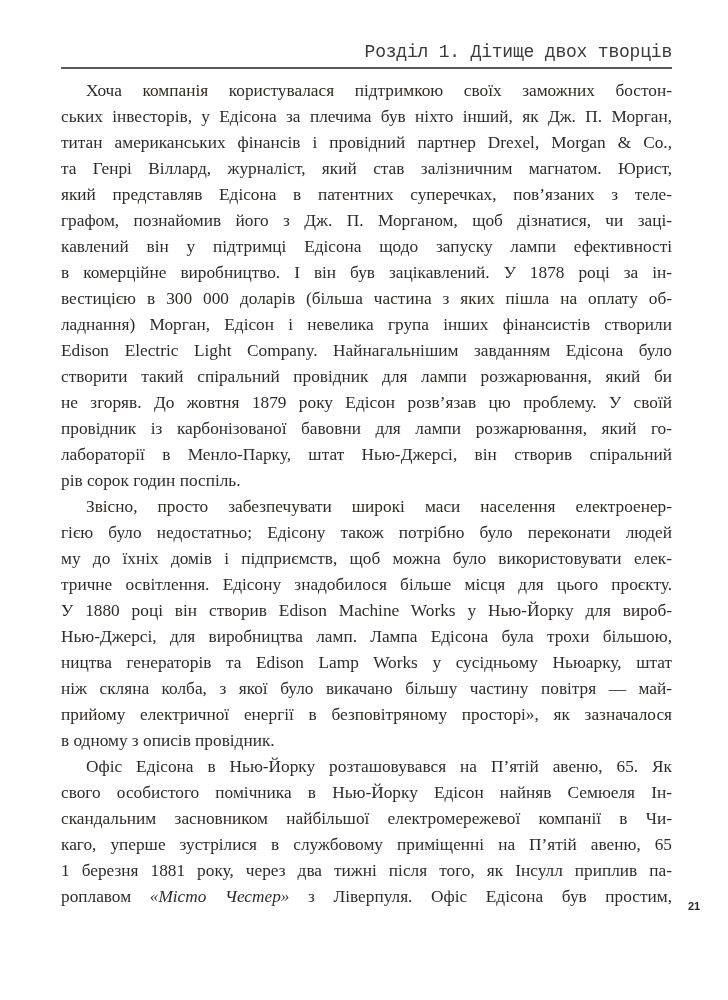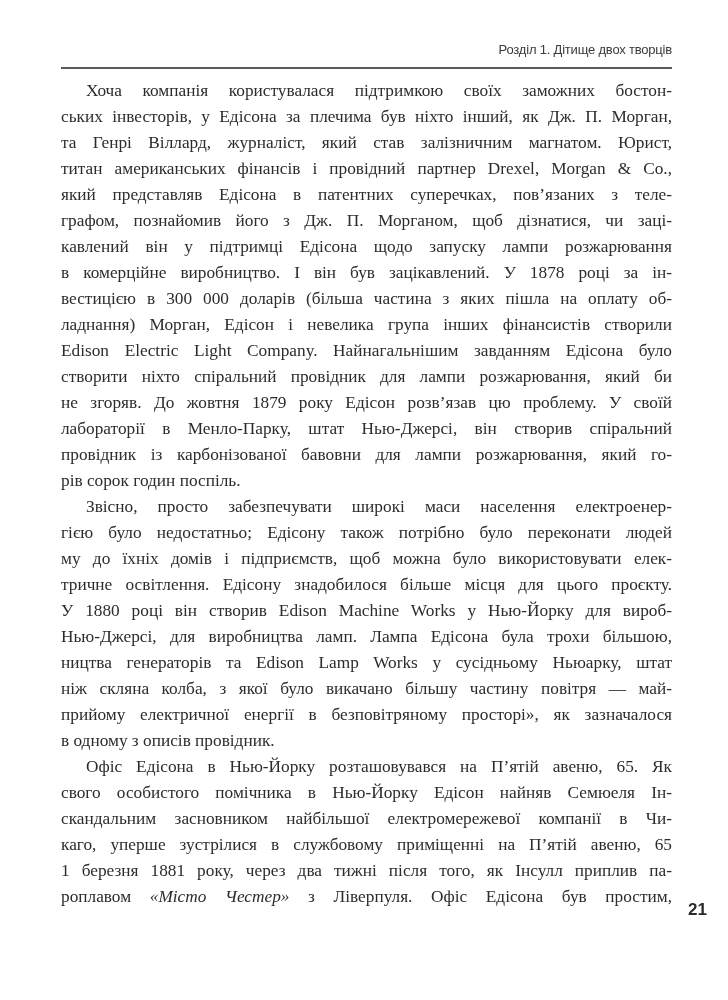--- a/index.html
+++ b/index.html
@@ -3,66 +3,66 @@
 <meta charset="utf-8">
 <style>
   html, body { margin: 0; padding: 0; }
   body {
     width: 728px; height: 1000px; background: #ffffff; position: relative; overflow: hidden;
     color: #2b2a28;
   }
   .running-head {
     position: absolute; left: 61px; width: 611px; top: 42px;
     text-align: right;
-    font-family: Liberation Sans, sans-serif; font-size: 13px; color: #3a3a3a;
+    font-family: Liberation Mono, monospace; font-size: 18px; color: #3a3a3a;
     letter-spacing: -0.2px;
   }
   .head-rule {
     position: absolute; left: 61px; width: 611px; top: 67px; height: 2px; background: #5a5a5a;
   }
   .body-text {
     position: absolute; left: 61px; width: 611px; top: 78px;
     font-family: "Liberation Serif", serif; font-size: 17.3px; line-height: 26px;
     color: #2e2c2a;
   }
   .line {
     display: block; white-space: nowrap; text-align: justify; text-align-last: justify;
     height: 26px; overflow: visible;
   }
   .line.last { text-align-last: left; }
   .line.indent { padding-left: 25px; }
   .page-number {
     position: absolute; left: 688px; top: 900px;
-    font-family: "Liberation Sans", sans-serif; font-weight: bold; font-size: 17px; color: #2b2a28;
+    font-family: "Liberation Sans", sans-serif; font-weight: bold; font-size: 11px; color: #2b2a28;
   }
   em { font-style: italic; }
 </style>
 </head>
 <body>
 
 <div class="running-head">Розділ 1. Дітище двох творців</div>
 <div class="head-rule"></div>
 
 <div class="body-text">
   <div>
     <span class="line indent">Хоча компанія користувалася підтримкою своїх заможних бостон-</span>
     <span class="line">ських інвесторів, у Едісона за плечима був ніхто інший, як Дж. П. Морган,</span>
+    <span class="line">титан американських фінансів і провідний партнер Drexel, Morgan &amp; Co.,</span>
     <span class="line">та Генрі Віллард, журналіст, який став залізничним магнатом. Юрист,</span>
-    <span class="line">титан американських фінансів і провідний партнер Drexel, Morgan &amp; Co.,</span>
     <span class="line">який представляв Едісона в патентних суперечках, пов’язаних з теле-</span>
     <span class="line">графом, познайомив його з Дж. П. Морганом, щоб дізнатися, чи заці-</span>
-    <span class="line">кавлений він у підтримці Едісона щодо запуску лампи розжарювання</span>
+    <span class="line">кавлений він у підтримці Едісона щодо запуску лампи ефективності</span>
     <span class="line">в комерційне виробництво. І він був зацікавлений. У 1878 році за ін-</span>
     <span class="line">вестицією в 300 000 доларів (більша частина з яких пішла на оплату об-</span>
     <span class="line">ладнання) Морган, Едісон і невелика група інших фінансистів створили</span>
     <span class="line">Edison Electric Light Company. Найнагальнішим завданням Едісона було</span>
-    <span class="line">створити ніхто спіральний провідник для лампи розжарювання, який би</span>
+    <span class="line">створити такий спіральний провідник для лампи розжарювання, який би</span>
     <span class="line">не згоряв. До жовтня 1879 року Едісон розв’язав цю проблему. У своїй</span>
+    <span class="line">провідник із карбонізованої бавовни для лампи розжарювання, який го-</span>
     <span class="line">лабораторії в Менло-Парку, штат Нью-Джерсі, він створив спіральний</span>
-    <span class="line">провідник із карбонізованої бавовни для лампи розжарювання, який го-</span>
     <span class="line last">рів сорок годин поспіль.</span>
   </div>
   <div>
     <span class="line indent">Звісно, просто забезпечувати широкі маси населення електроенер-</span>
     <span class="line">гією було недостатньо; Едісону також потрібно було переконати людей</span>
     <span class="line">му до їхніх домів і підприємств, щоб можна було використовувати елек-</span>
     <span class="line">тричне освітлення. Едісону знадобилося більше місця для цього проєкту.</span>
     <span class="line">У 1880 році він створив Edison Machine Works у Нью-Йорку для вироб-</span>
     <span class="line">Нью-Джерсі, для виробництва ламп. Лампа Едісона була трохи більшою,</span>
     <span class="line">ництва генераторів та Edison Lamp Works у сусідньому Ньюарку, штат</span>

